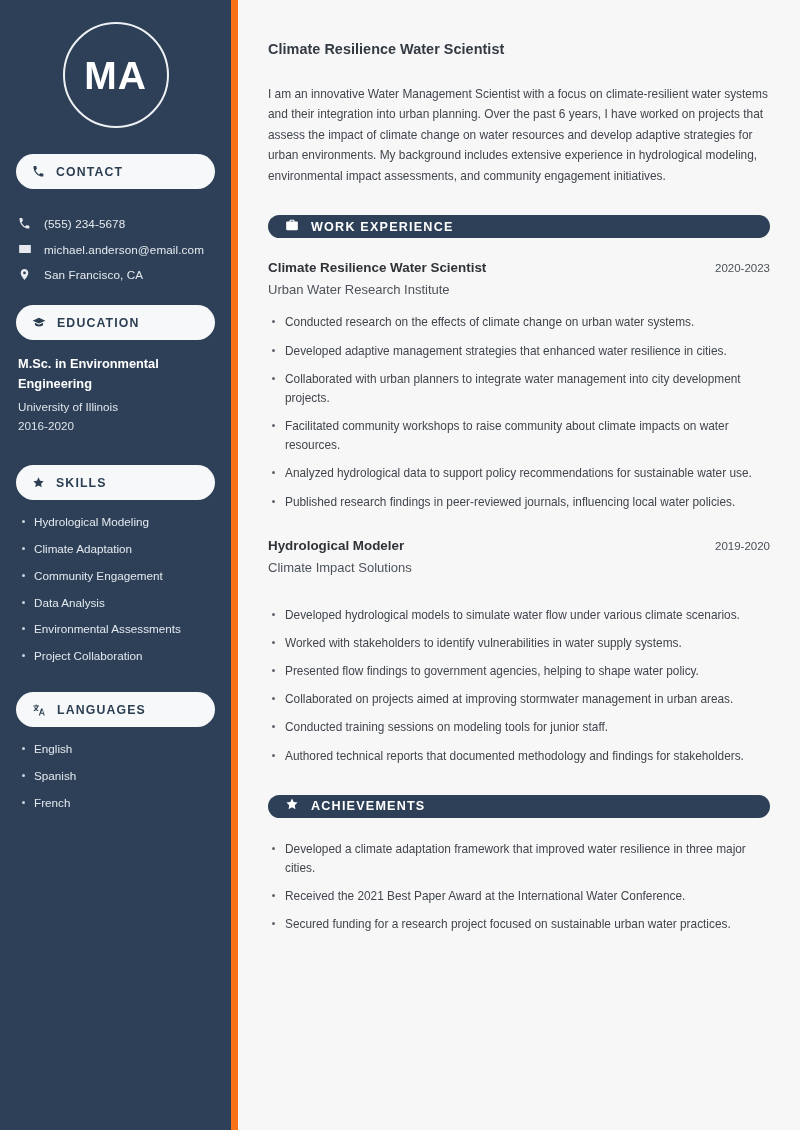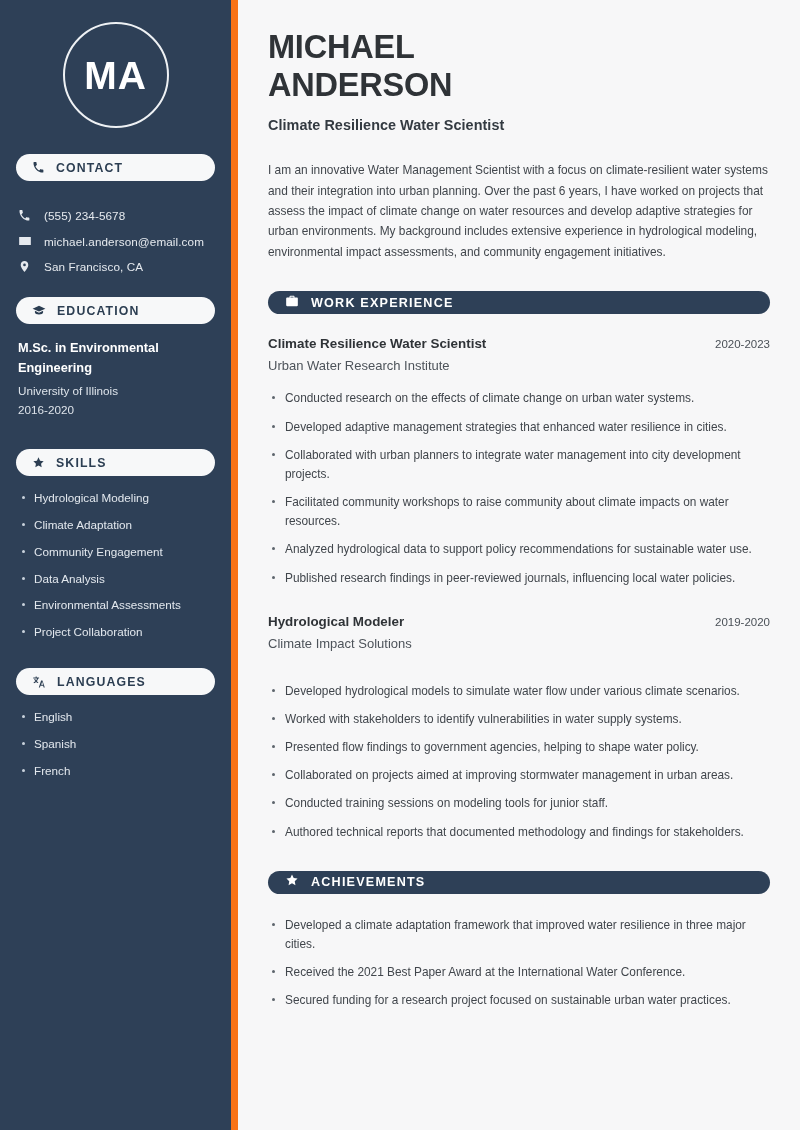--- a/index.html
+++ b/index.html
@@ -51,21 +51,21 @@
     font-weight: bold;
     letter-spacing: 1px;
     color: #ffffff;
     line-height: 1;
   }
 
   .pill {
     background: #f7f8f9;
     color: #2c3e52;
     border-radius: 999px;
-    height: 27px;
+    height: 35px;
     display: flex;
     align-items: center;
     padding: 0 16px;
     box-sizing: border-box;
     margin-bottom: 14px;
   }
   .pill .pill-label {
     font-size: 12.3px;
     font-weight: bold;
     letter-spacing: 1.15px;
@@ -323,24 +323,20 @@
     <ul class="side-ul">
       <li>English</li>
       <li>Spanish</li>
       <li>French</li>
     </ul>
 
   </aside>
 
   <main class="main">
 
-    <h1 class="name">
-      <span>MICHAEL</span><br>
-      <span>ANDERSON</span>
-    </h1>
 
     <div class="role">Climate Resilience Water Scientist</div>
 
     <p class="summary">I am an innovative Water Management Scientist with a focus on climate-resilient water systems and their integration into urban planning. Over the past 6 years, I have worked on projects that assess the impact of climate change on water resources and develop adaptive strategies for urban environments. My background includes extensive experience in hydrological modeling, environmental impact assessments, and community engagement initiatives.</p>
 
     <div class="section-bar">
       <span>
         <svg width="14" height="14" viewBox="0 0 24 24" fill="#ffffff">
           <path d="M9.3 3h5.4c.9 0 1.6.7 1.6 1.6V6h4.1c.9 0 1.6.7 1.6 1.6v11.8c0 .9-.7 1.6-1.6 1.6H3.6c-.9 0-1.6-.7-1.6-1.6V7.6C2 6.7 2.7 6 3.6 6h4.1V4.6C7.7 3.7 8.4 3 9.3 3zm.1 3h5.2V4.7H9.4V6z"></path>
         </svg>

